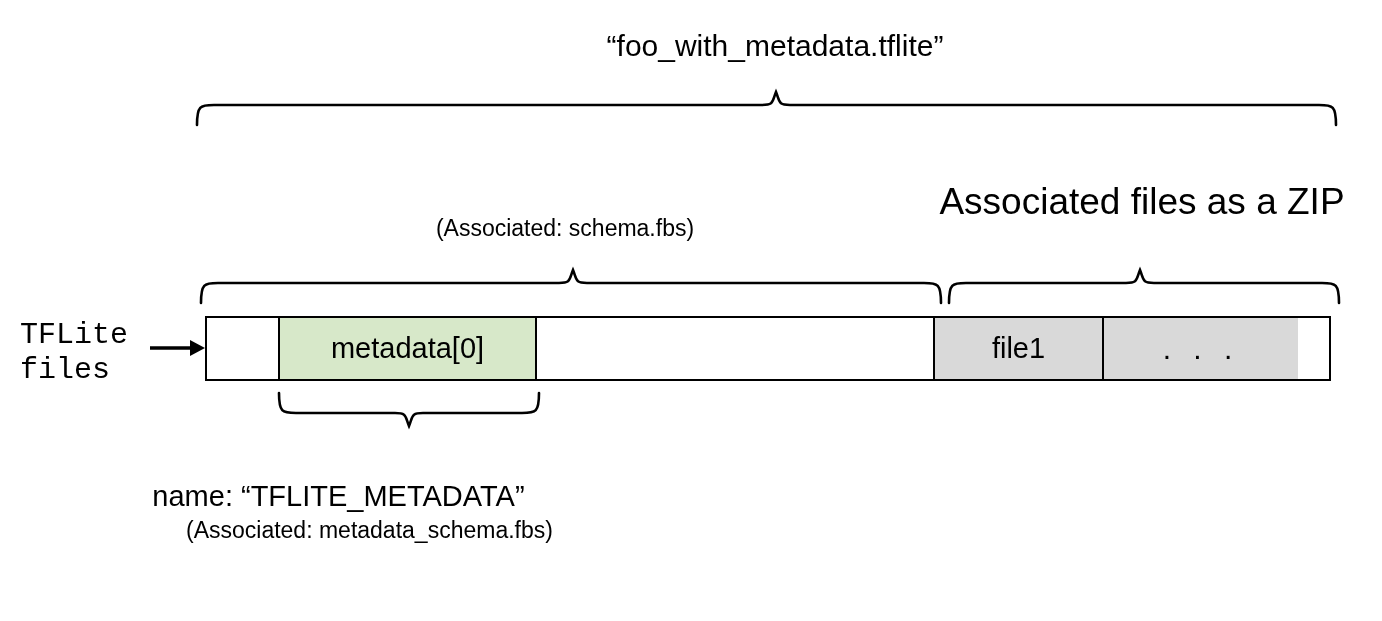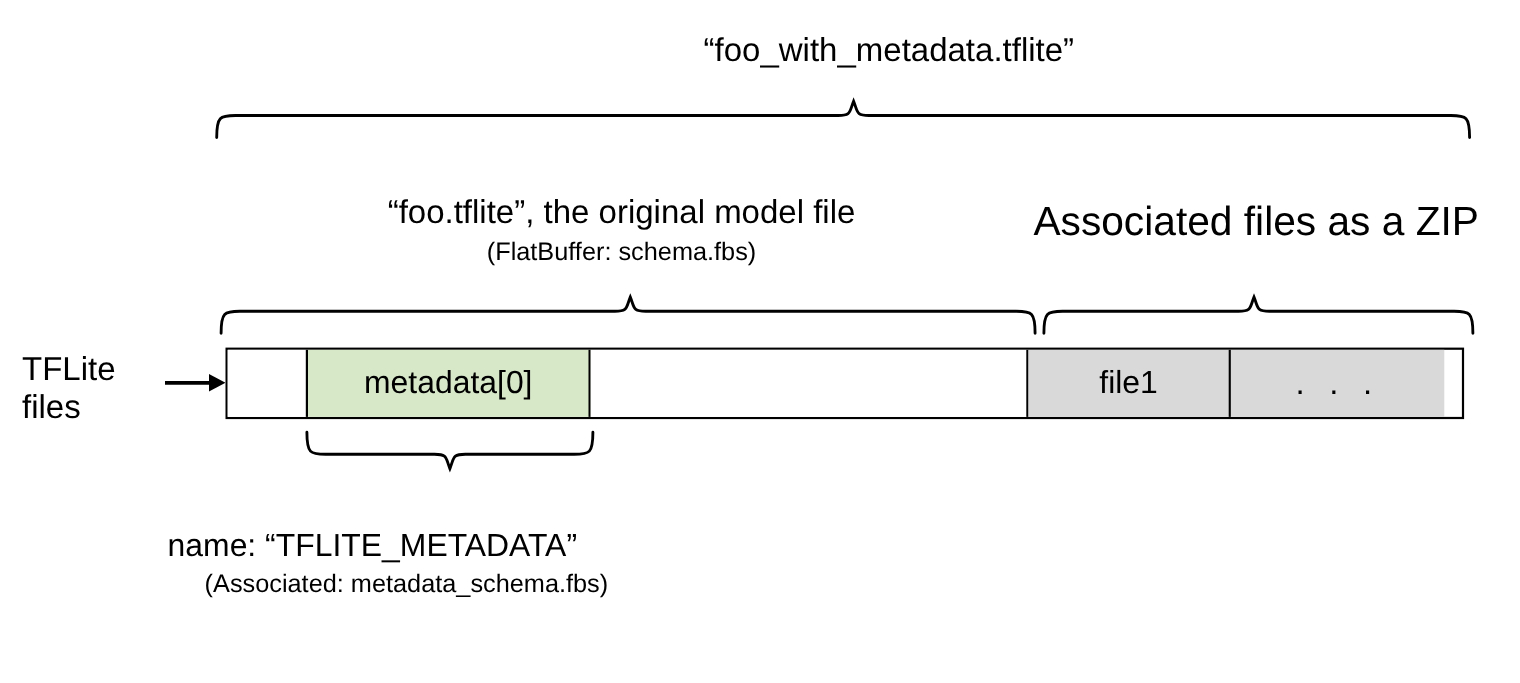--- a/index.html
+++ b/index.html
@@ -27,21 +27,20 @@
   .center {
     text-align: center;
     transform: translateX(-50%);
   }
 
   
   #title-foo-with-metadata {
     left: 775px;
     top: 28px;
     font-size: 30px;
-    margin-left: 33px;
   }
 
   
   #label-original-model-main {
     left: 565px;
     top: 176px;
     font-size: 30px;
   }
   #label-original-model-sub {
     left: 565px;
@@ -53,20 +52,21 @@
     top: 180px;
     font-size: 37px;
   }
 
   
   #label-tflite-model {
     left: 20px;
     top: 318px;
     font-size: 30px;
     text-align: left;
+    font-family: Liberation Mono, monospace;
   }
   #label-tflite-model div { display: block; }
 
   
   #bar {
     position: absolute;
     left: 205px;
     top: 316px;
     width: 1126px;
     height: 65px;
@@ -81,21 +81,21 @@
     display: flex;
     align-items: center;
     justify-content: center;
     font-size: 29px;
     color: #000;
   }
   .seg-divider-right { border-right: 2.5px solid #000; }
   #seg-head   { width: 73px; background: #ffffff; }
   #seg-metadata { width: 257px; background: #d7e8c9; }
   #seg-body   { width: 398px; background: #ffffff; }
-  #seg-file1  { width: 184px; background: #d9d9d9; }
+  #seg-file1  { width: 169px; background: #d9d9d9; }
   #seg-ellipsis { width: 194px; background: #d9d9d9; }
   #seg-ellipsis .dots {
     letter-spacing: 7px;
     font-size: 30px;
     line-height: 0.4;
   }
 
   
   #note-block {
     position: absolute;
@@ -162,22 +162,21 @@
              C 413,416 411,413 423,413
              L 522,413
              C 536,413 539,412 539,393"></path>
 
     <g>
       <line class="arrowline" x1="150" y1="348" x2="190" y2="348"></line>
       <polygon points="190,340 205,348 190,356" fill="#000"></polygon>
     </g>
   </svg>
 
-  <div class="lbl center" id="label-original-model-main">“foo.tflite”, the original model file</div>
-  <div class="lbl center" id="label-original-model-sub">(FlatBuffer: schema.fbs)</div>
+  <div class="lbl center" id="label-original-model-sub">(Associated: schema.fbs)</div>
   <div class="lbl center" id="label-associated-zip">Associated files as a ZIP</div>
 
   <div class="lbl" id="label-tflite-model">
     <div>TFLite</div>
     <div>files</div>
   </div>
 
   <div id="bar">
     <div class="seg seg-divider-right" id="seg-head"></div>
     <div class="seg seg-divider-right" id="seg-metadata">metadata[0]</div>

